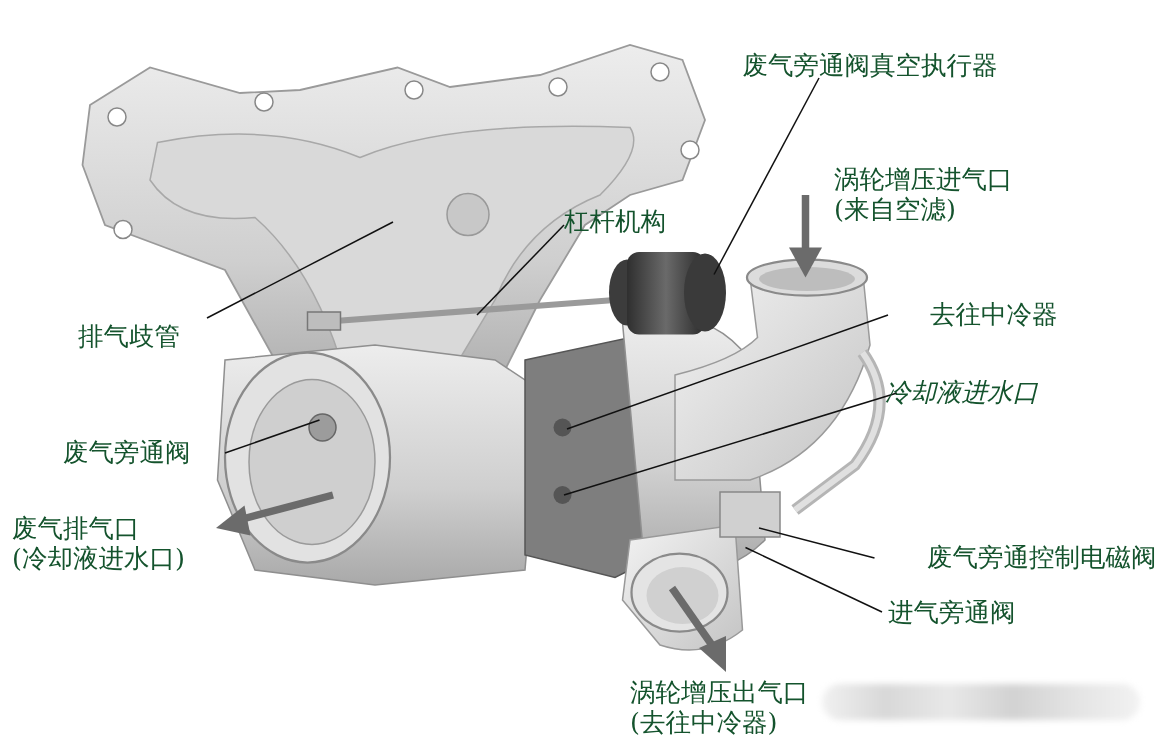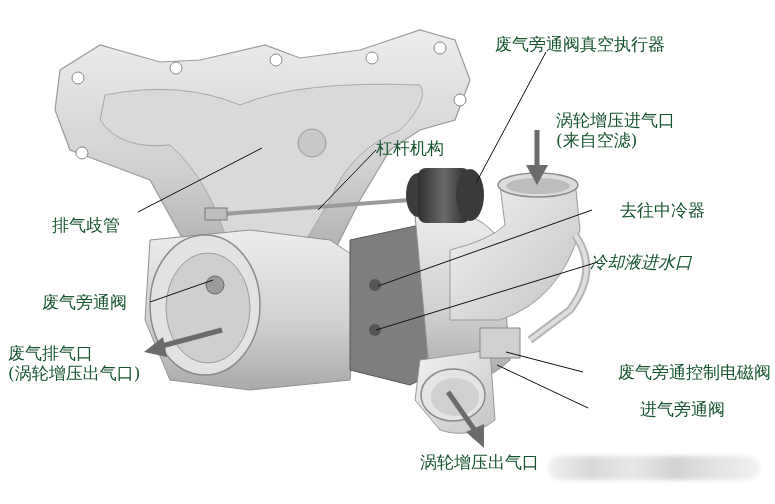--- a/index.html
+++ b/index.html
@@ -119,25 +119,26 @@
   <div class="lbl" style="left:52px;top:203px;margin-top:12px;">排气歧管</div>
 
   <div class="lbl" style="left:620px;top:200px;">去往中冷器</div>
 
   <div class="lbl" style="left:590px;top:252px;font-style:italic;">冷却液进水口</div>
 
   <div class="lbl" style="left:42px;top:292px;">废气旁通阀</div>
 
   <div class="lbl" style="left:8px;top:343px;">
     <span class="sub">废气排气口</span>
-    <span class="sub">(涡轮增压出气口)</span>
+    <span class="sub">(冷却液进水口)</span>
   </div>
 
   <div class="lbl" style="left:586px;top:362px;margin-left:32px;">废气旁通控制电磁阀</div>
 
-  <div class="lbl" style="left:592px;top:399px;margin-left:48px;">进气旁通阀</div>
+  <div class="lbl" style="left:592px;top:399px;">进气旁通阀</div>
 
   <div class="lbl" style="left:420px;top:452px;">
     <span class="sub">涡轮增压出气口</span>
+    <span class="sub">(去往中冷器)</span>
   </div>
 
   <div class="blur"></div>
 </div>
 
 </body></html>

